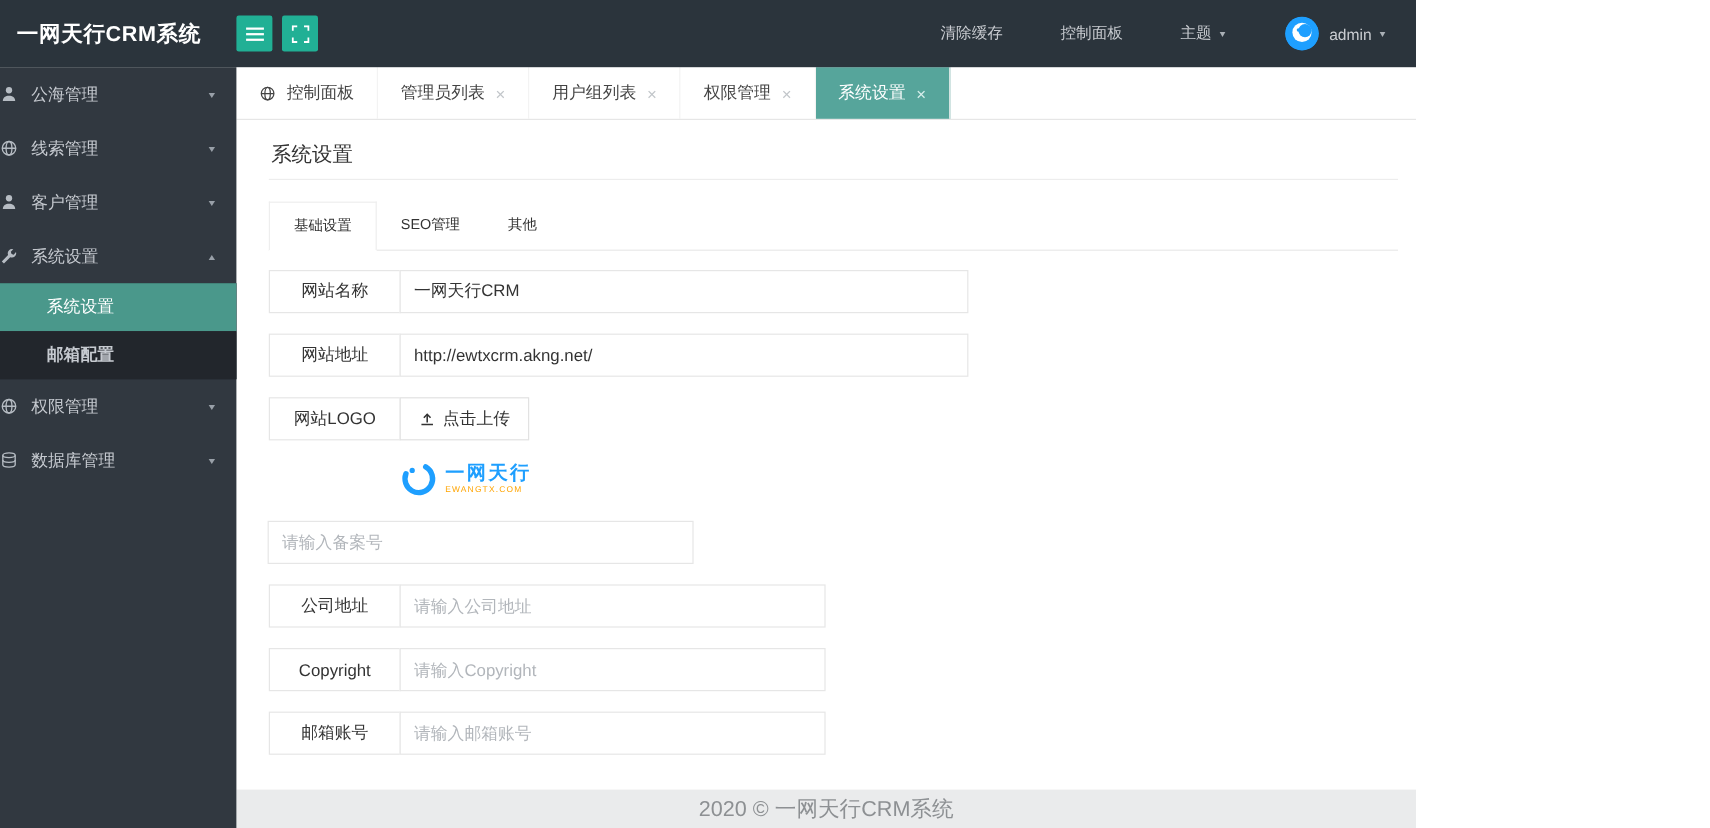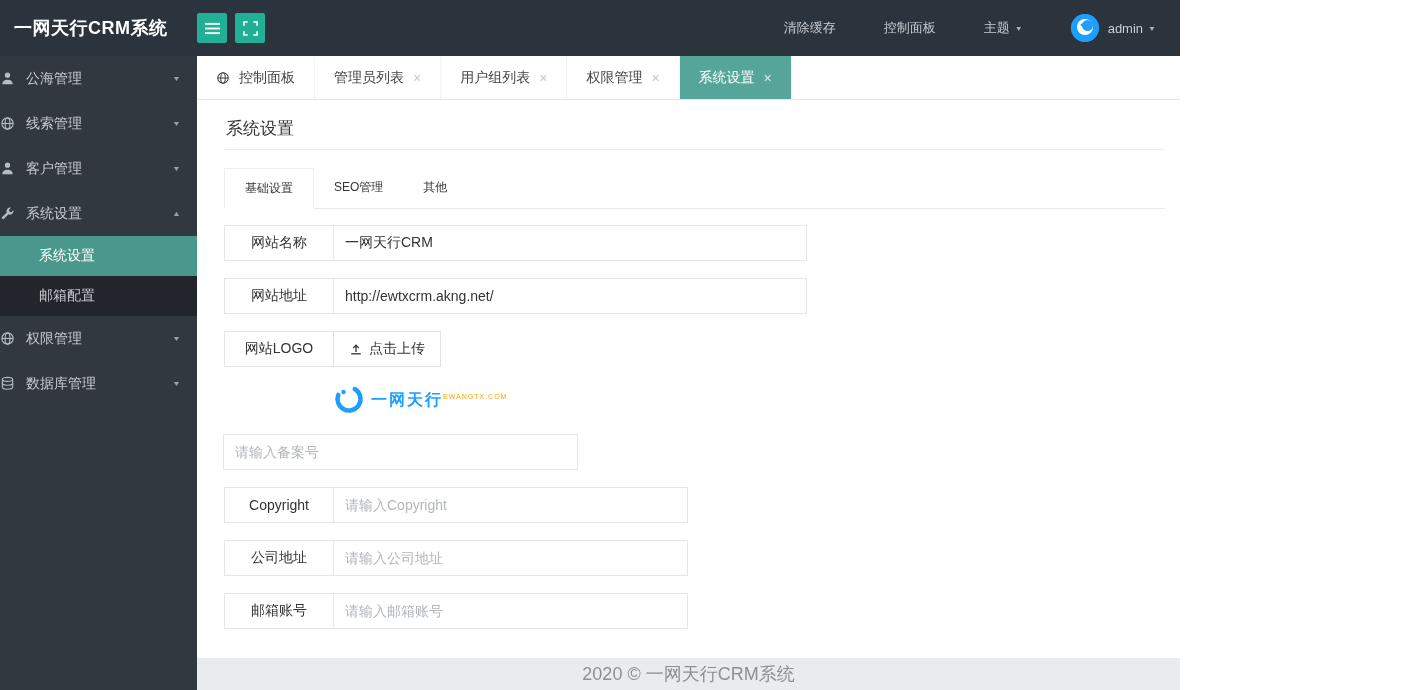--- a/index.html
+++ b/index.html
@@ -18,21 +18,21 @@
   .hlink.user { margin-left:9px; }
 
   
   .sidebar { position:absolute; top:56px; left:0; bottom:0; width:197px; background:#313840; z-index:20; }
   .side-item { height:45px; display:flex; align-items:center; color:#c6cad0; font-size:14px; cursor:pointer;justify-content:center; }
   .side-item .icon { width:15px; height:15px; margin-right:11px; color:#b6bcc3; flex:none; }
   .caret { margin-left:auto; margin-right:16px; font-size:9px; color:#99a0a8; transform:scaleY(0.8); }
   .submenu { background:#272c32; }
   .sub-item { height:40px; display:flex; align-items:center; padding-left:39px; color:#c6cad0; font-size:14px; cursor:pointer; background:#272c32; }
   .sub-item.active { background:#4a988b; color:#fff; }
-  .sub-item.dark { background:#22262c; }
+  .sub-item.dark { background:#22262c;font-weight:bold; }
 
   
   .tabbar { position:absolute; top:56px; left:197px; right:0; height:44px; background:#fff; border-bottom:1px solid #e6e6e6; display:flex; z-index:10; }
   .wtab { display:flex; align-items:center; gap:9px; padding:0 19px; font-size:14px; color:#444; cursor:pointer; border-right:1px solid #f3f3f3; }
   .wtab .ticon { width:14px; height:14px; color:#444; }
   .wtab .close { color:#c2c6ca; font-size:14px; cursor:pointer; }
   .wtab.active { background:#56a59b; color:#fff; }
   .wtab.active .close { color:#d8efec; }
 
   
@@ -45,21 +45,21 @@
   .form { margin-top:16px; }
   .form-row { display:flex; margin-bottom:17px; }
   .flabel { width:110px; height:36px; border:1px solid #e6e6e6; display:flex; align-items:center; justify-content:center; font-size:14px; color:#333; background:#fff; flex:none; }
   .finput { height:36px; border:1px solid #e6e6e6; margin-left:-1px; padding:0 11px; font-size:14px; color:#333; outline:none; font-family:"Liberation Sans","DejaVu Sans",sans-serif; border-radius:0; background:#fff; }
   .finput.wide { width:474px; }
   .finput.narrow { width:355px; }
   .finput::placeholder { color:#b2b6bb; opacity:1; }
   .upload-btn { margin-left:-1px; height:36px; border:1px solid #e2e2e2; background:#fff; display:flex; align-items:center; gap:6px; padding:0 15px; font-size:14px; color:#333; cursor:pointer; font-family:"Liberation Sans","DejaVu Sans",sans-serif; }
 
   .logo-preview { display:flex; align-items:center; gap:7px; margin:10px 0 20px 110px; width:fit-content; }
-  .logo-texts { display:flex; flex-direction:row; }
+  .logo-texts { display:flex; flex-direction:column; }
   .logo-cn { color:#1e9fff; font-size:16px; font-weight:bold; letter-spacing:2px; line-height:17px; }
   .logo-en { color:#ffa400; font-size:7px; letter-spacing:1px; margin-top:2px; }
 
   
   .footer { position:absolute; left:197px; right:0; bottom:0; height:32px; background:#eaebec; display:flex; align-items:center; justify-content:center; color:#8d9093; font-size:18px; z-index:15; }
 </style>
 </head>
 <body>
 
 <div class="app">
@@ -234,29 +234,29 @@
           <span class="logo-cn">一网天行</span>
           <span class="logo-en">EWANGTX.COM</span>
         </span>
       </div>
 
       <div class="form-row">
         <input class="finput narrow" type="text" placeholder="请输入备案号" style="">
       </div>
 
       <div class="form-row">
+        <span class="flabel">公司地址</span>
+        <input class="finput narrow" type="text" placeholder="请输入公司地址" style="">
+      </div>
+
+      <div class="form-row">
         <span class="flabel">Copyright</span>
         <input class="finput narrow" type="text" placeholder="请输入Copyright" style="">
       </div>
 
-      <div class="form-row">
-        <span class="flabel">公司地址</span>
-        <input class="finput narrow" type="text" placeholder="请输入公司地址" style="">
-      </div>
-
 
       <div class="form-row">
         <span class="flabel">邮箱账号</span>
         <input class="finput narrow" type="text" placeholder="请输入邮箱账号" style="">
       </div>
 
     </div>
   </div>
 
   <div class="footer">

